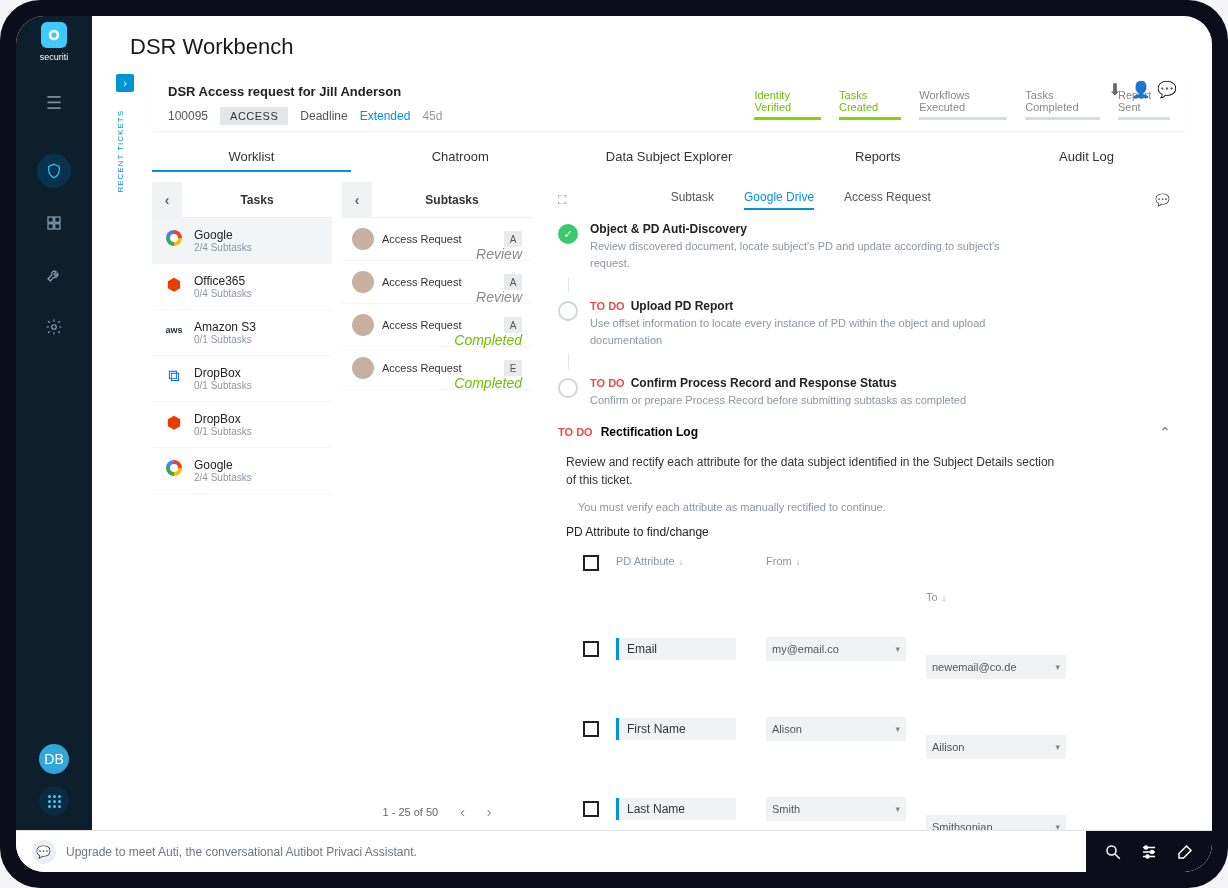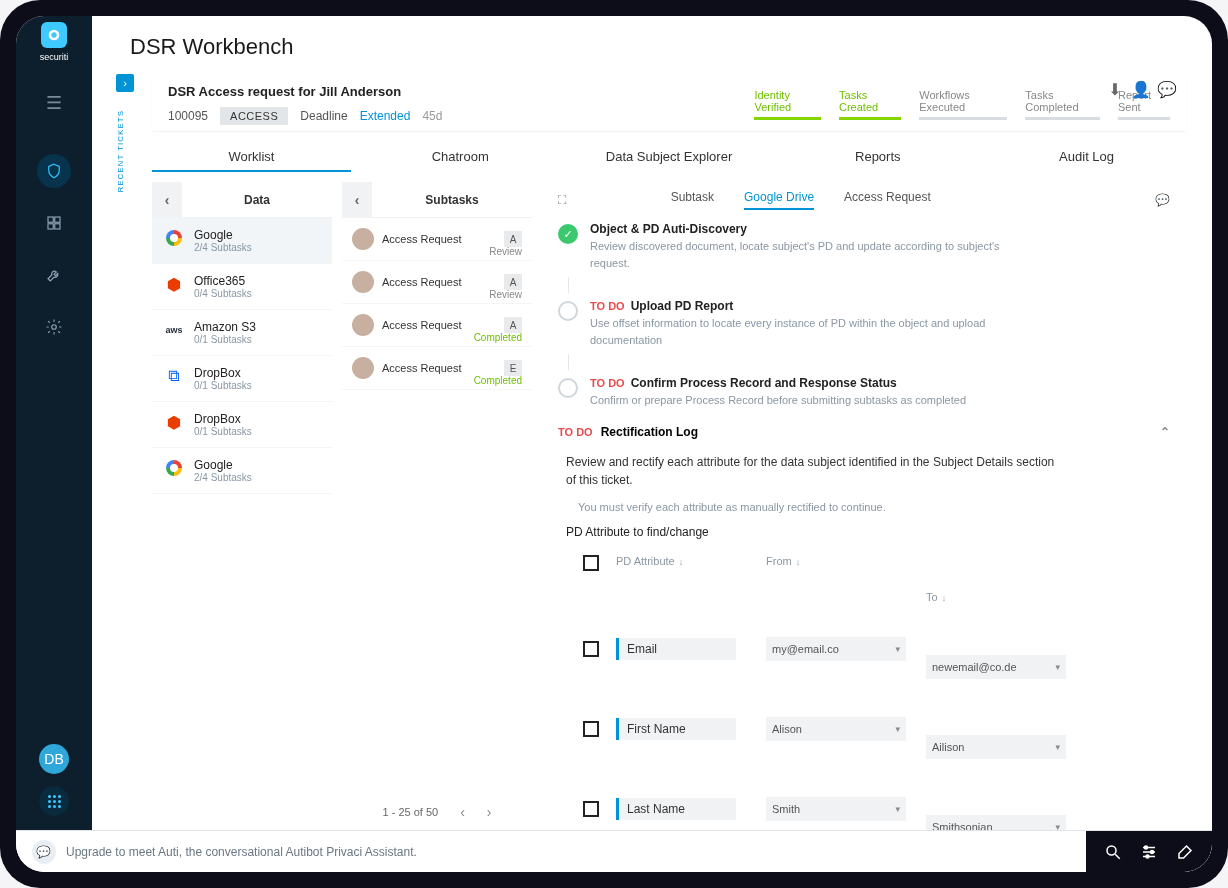--- a/index.html
+++ b/index.html
@@ -65,21 +65,21 @@
   .task-item.selected { background:#f2f5f7; }
   .task-icon { width:20px; height:20px; display:flex; align-items:center; justify-content:center; font-size:13px; flex-shrink:0; }
   .task-name { font-size:12px; color:#222; font-weight:500; }
   .task-sub { font-size:10px; color:#8a97a3; }
 
   .panel-subtasks { width:190px; background:#fff; display:flex; flex-direction:column; }
   .subtask-item { padding:10px 10px; display:flex; align-items:center; gap:8px; border-bottom:1px solid #f4f5f7; cursor:pointer; position:relative; }
   .subtask-avatar { width:22px;height:22px;border-radius:50%;background:#c8b0a0; }
   .subtask-label { font-size:11px; color:#333; flex:1; }
   .subtask-badge { width:18px;height:16px;background:#e8eaec;font-size:10px;display:flex;align-items:center;justify-content:center;color:#555; }
-  .subtask-status { position:absolute; right:10px; top:28px; font-size:10px; }
+  .subtask-status { position:absolute; right:10px; top:28px; font-size:14px;font-style:italic; }
   .subtask-status.review { color:#888; }
   .subtask-status.done { color:#6fbf00; }
   .pagination { margin-top:auto; display:flex; align-items:center; justify-content:center; gap:22px; padding:10px 0; font-size:11px; color:#666; }
   .page-arrow { color:#888; cursor:pointer; font-size:14px; }
 
   .panel-detail { flex:1; background:#fff; display:flex; flex-direction:column; overflow:auto; padding: 8px 16px 16px; }
   .detail-top { display:flex; align-items:center; gap:24px; font-size:12px; padding-bottom:6px; }
   .expand-icon { color:#888; cursor:pointer; }
   .detail-tabs { display:flex; gap:30px; margin-left:auto; margin-right:120px; }
   .detail-tab { color:#555; cursor:pointer; padding-bottom:4px; }
@@ -251,21 +251,21 @@
             <div class="tab">Data Subject Explorer</div>
             <div class="tab">Reports</div>
             <div class="tab">Audit Log</div>
           </div>
 
         <div class="panels">
 
           <div class="panel-tasks">
             <div class="panel-header">
               <div class="back-btn">‹</div>
-              <div class="panel-header-title">Data</div>
+              <div class="panel-header-title">Tasks</div>
             </div>
             <div id="task-list">
                 <div class="task-item selected">
                   <div class="task-icon">
                     <div class="svc-google"></div>
                   </div>
     <div>
                     <div class="task-name">Google</div>
     <div class="task-sub">2/4 Subtasks</div>
                   </div>

